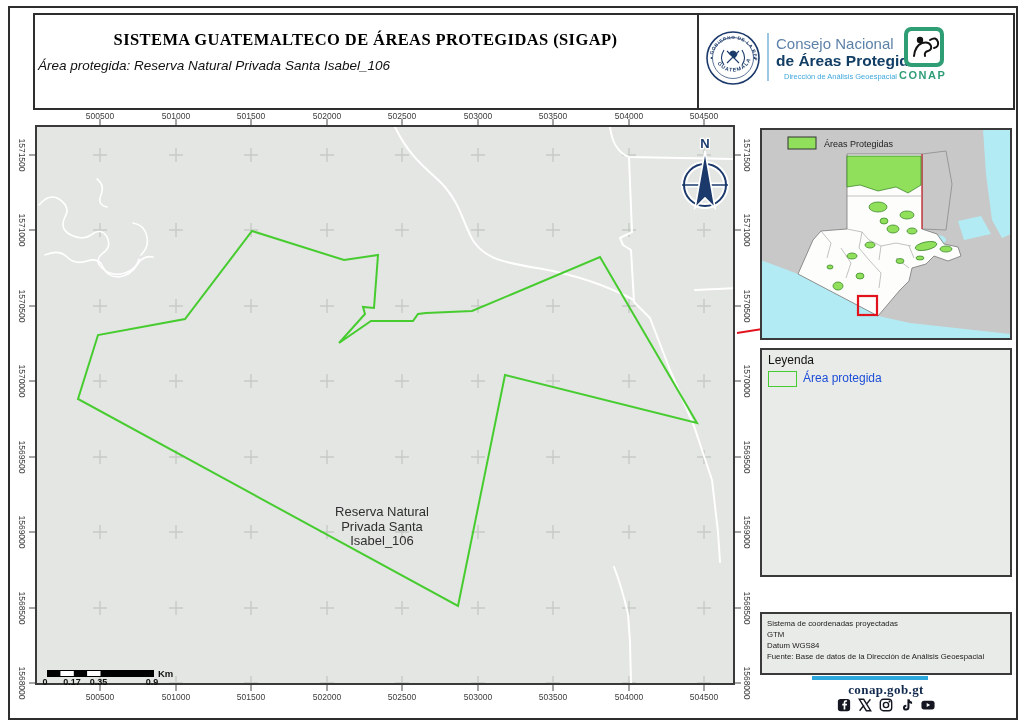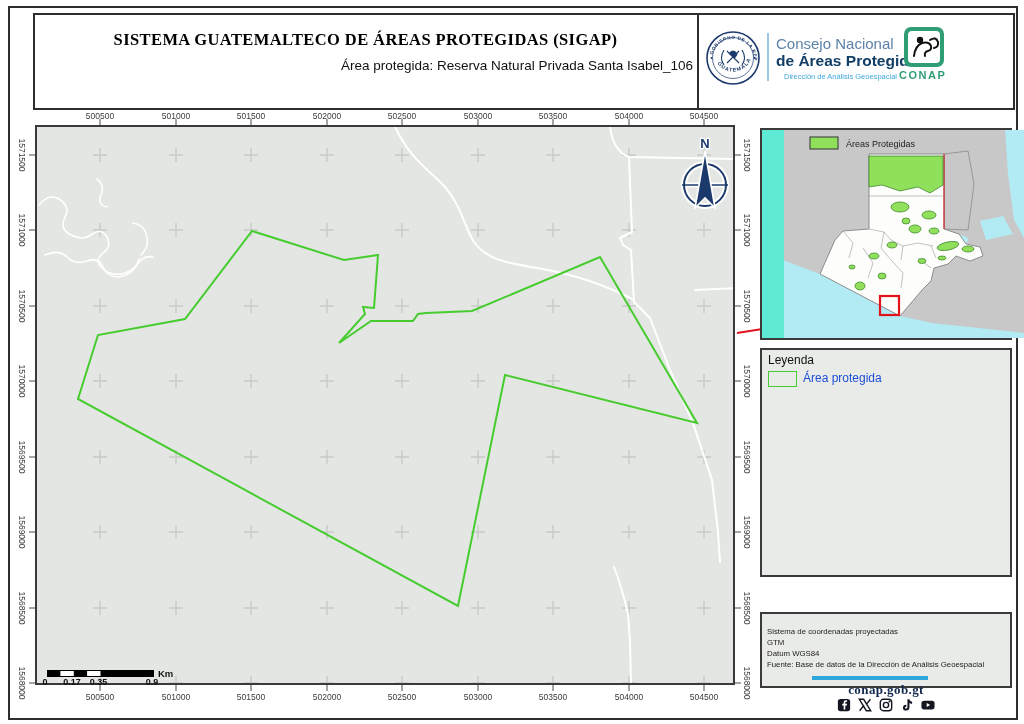--- a/index.html
+++ b/index.html
@@ -7,47 +7,47 @@
        font-family:"Liberation Sans",sans-serif;color:#222;overflow:hidden;}
   .abs{position:absolute;}
   
   #page-frame{left:8px;top:6px;width:1006px;height:710px;border:2px solid #2e2e2e;}
   
   #header-box{left:33px;top:13px;width:978px;height:93px;border:2px solid #2e2e2e;background:#fff;}
   #header-divider{left:697px;top:13px;width:2px;height:97px;background:#2e2e2e;}
   #map-title{left:38px;top:30px;width:655px;text-align:center;
              font-family:"Liberation Serif",serif;font-weight:bold;font-size:16.5px;
              letter-spacing:.4px;color:#000;}
-  #map-subtitle{left:38px;top:58px;width:655px;text-align:right;font-size:13.5px;color:#111;}
+  #map-subtitle{left:38px;top:58px;width:655px;text-align:left;font-size:13.5px;color:#111;font-style:italic;}
   #org-sep{left:767px;top:33px;width:1.5px;height:48px;background:#9cc7e2;}
   #org-line1{left:776px;top:35px;font-size:15px;color:#5d82a8;}
   #org-line2{left:776px;top:52px;font-size:15.5px;font-weight:bold;color:#123e66;}
   #org-line3{left:776px;top:72px;font-size:7.5px;color:#3fa7dc;margin-left:8px;}
   #conap-text{left:899px;top:69px;width:50px;text-align:left;font-weight:bold;
               font-size:11px;letter-spacing:1.5px;color:#2f9e75;}
   
   #map-box{left:35px;top:125px;width:700px;height:560px;border:2px solid #3a3a3a;
            background:#e3e6e2;box-sizing:border-box;overflow:hidden;}
   .ticklabel{position:absolute;font-size:8.5px;color:#3c3c3c;white-space:nowrap;}
   .ticklabel.h{transform:translate(-50%,-50%);}
   .ticklabel.v{transform:translate(-50%,-50%) rotate(90deg);}
   #area-label{left:250px;top:378px;width:190px;text-align:center;font-size:13px;
               color:#2f2f2f;line-height:14.5px;}
   .sb-label{position:absolute;top:677px;transform:translateX(-50%);
             font-size:9px;font-weight:bold;color:#111;}
   
   #overview-box{left:760px;top:128px;width:252px;height:212px;border:2px solid #3a3a3a;
-                box-sizing:border-box;background:#5eead4;padding-left:22px;}
+                box-sizing:border-box;background:#eab308;}
   #legend-box{left:760px;top:348px;width:252px;height:229px;border:2px solid #3a3a3a;
               box-sizing:border-box;background:#e9ebe8;}
   #legend-title{left:768px;top:353px;font-size:12px;color:#111;}
   #legend-swatch{left:768px;top:371px;width:27px;height:14px;border:1.5px solid #47cc30;}
   #legend-item-label{left:803px;top:371px;font-size:12px;color:#1d4ed8;}
-  #credits-box{left:760px;top:612px;width:252px;height:76px;border:2px solid #3a3a3a;
-               box-sizing:border-box;background:#e9ebe8;padding:12px 5px;}
+  #credits-box{left:760px;top:612px;width:252px;height:63px;border:2px solid #3a3a3a;
+               box-sizing:border-box;background:#e9ebe8;padding:4px 5px;}
   .credit-line{font-size:7.8px;color:#222;line-height:11px;}
   #footer-bar{left:812px;top:676px;width:116px;height:4px;background:#2ea8dc;}
   #website{left:760px;top:682px;width:252px;text-align:center;font-weight:bold;
            font-size:13px;color:#12294e;letter-spacing:.4px;font-family:Liberation Serif, serif;}
   #social-row{left:760px;top:698px;width:252px;display:flex;justify-content:center;gap:7px;}
   .sicon{width:14px;height:14px;display:inline-block;}
 </style>
 </head>
 <body>
 
@@ -128,20 +128,25 @@
       <text x="668" y="21" text-anchor="middle" font-size="13" font-weight="bold" fill="#1b3a6b" stroke="#fff" stroke-width="2.5" paint-order="stroke">N</text>
     </g>
 
     <g>
       <rect x="10" y="543" width="107" height="7" fill="#000"></rect>
       <rect x="23.4" y="544" width="13.4" height="5" fill="#fff"></rect>
       <rect x="50.1" y="544" width="13.4" height="5" fill="#fff"></rect>
       <text x="121" y="550" font-size="9.5" font-weight="bold" fill="#111">Km</text>
     </g>
   </svg>
+  <div class="abs" id="area-label">
+      <div>Reserva Natural</div>
+      <div>Privada Santa</div>
+      <div>Isabel_106</div>
+    </div>
 </div>
 
 <svg class="abs" style="left:0;top:0" width="1024" height="724" id="frame-ticks" pointer-events="none">
     <path d="M100 119 V125 M100 685 V691 M176 119 V125 M176 685 V691 M251 119 V125 M251 685 V691 M327 119 V125 M327 685 V691 M402 119 V125 M402 685 V691 M478 119 V125 M478 685 V691 M553 119 V125 M553 685 V691 M629 119 V125 M629 685 V691 M704 119 V125 M704 685 V691 M29 155 H35 M735 155 H741 M29 230 H35 M735 230 H741 M29 306 H35 M735 306 H741 M29 381 H35 M735 381 H741 M29 457 H35 M735 457 H741 M29 532 H35 M735 532 H741 M29 608 H35 M735 608 H741 M29 683 H35 M735 683 H741 " stroke="#4a4a4a" stroke-width="1" fill="none"></path>
   </svg>
 <div id="axis-labels">
     <div class="ticklabel h" style="left: 100px; top: 116px;">500500</div>
     <div class="ticklabel h" style="left: 100px; top: 697px;">500500</div>
     <div class="ticklabel h" style="left: 176px; top: 116px;">501000</div>
     <div class="ticklabel h" style="left: 176px; top: 697px;">501000</div>

